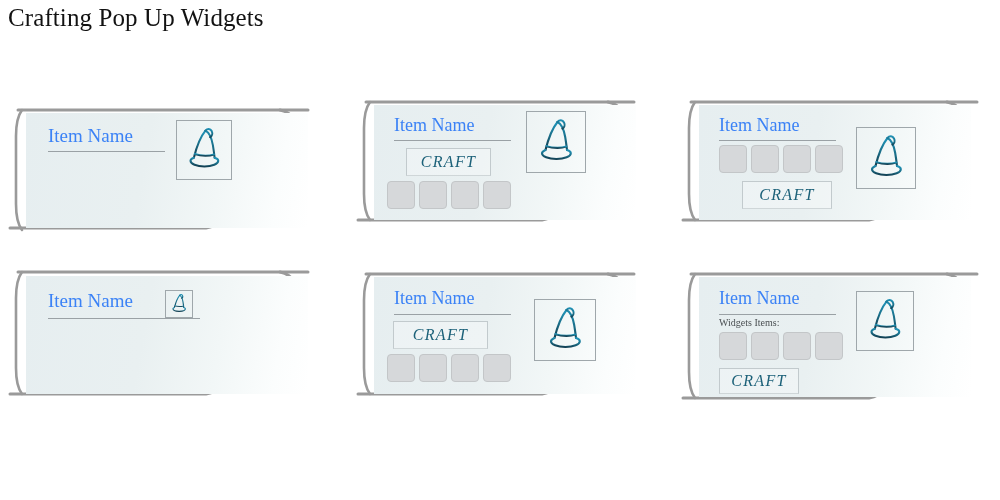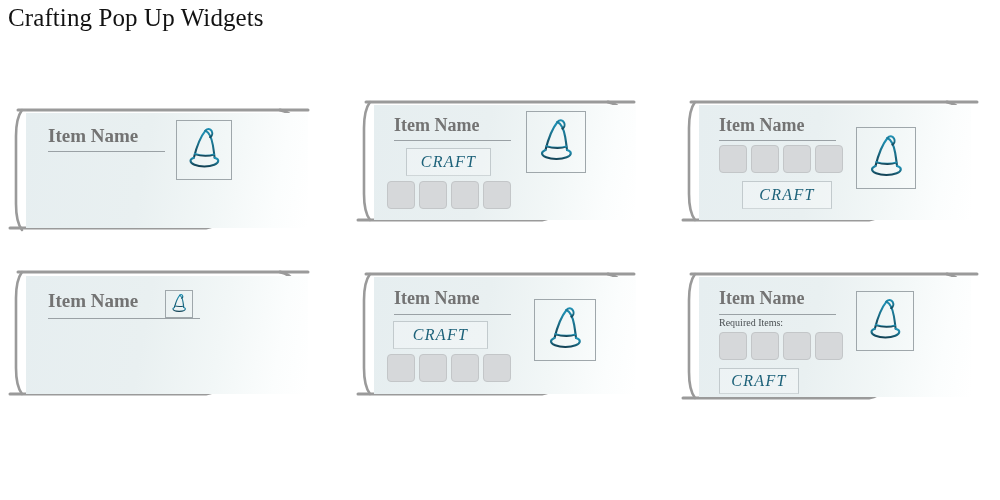--- a/index.html
+++ b/index.html
@@ -22,21 +22,21 @@
   .panel-bg{
     position:absolute;left:0;top:0;right:0;bottom:0;
     background:linear-gradient(100deg,#e6eef0 0%,#e9f0f1 42%,#f2f7f7 68%,#fbfdfd 88%,#ffffff 100%);
   }
 
   .content{position:absolute;left:0;top:0;right:0;bottom:0;}
 
   .item-name{
     position:absolute;
     font-family:"Liberation Serif",serif;
-    color:#737373;white-space:nowrap;font-weight:bold;
+    color:#3b82f6;white-space:nowrap;
   }
   .name-rule{position:absolute;height:1px;background:#9aa1a5;}
 
   .icon-box{
     position:absolute;border:1px solid #9fa7ab;background:transparent;
     box-sizing:border-box;
   }
   .icon-box svg{display:block;width:100%;height:100%;}
 
   .craft-btn{
@@ -299,21 +299,21 @@
     <div class="panel-bg"></div>
     <svg width="272" height="120" viewBox="0 0 272 120" style="position:absolute;left:0;top:0;">
       <path d="M4 4 H268" stroke="url(#tealTop)" stroke-width="2.6" fill="none"></path>
       <path d="M4 4 V110" stroke="url(#tealLeft)" stroke-width="2.6" fill="none"></path>
     </svg>
 
     <div class="content">
       <div class="item-name" style="left:20px;top:11px;font-size:18px;">Item Name</div>
       <div class="name-rule" style="left:20px;top:37px;width:117px;"></div>
 
-      <div class="req-label" style="left:20px;top:40px;font-size:10px;">Required Items:</div>
+      <div class="req-label" style="left:20px;top:40px;font-size:10px;">Widgets Items:</div>
 
       <div class="slots" style="left:20px;top:55px;gap:4px;">
         <div class="slot" style="width:28px;height:28px;"></div>
         <div class="slot" style="width:28px;height:28px;"></div>
         <div class="slot" style="width:28px;height:28px;"></div>
         <div class="slot" style="width:28px;height:28px;"></div>
       </div>
 
       <div class="craft-btn" style="left:20px;top:91px;width:80px;height:26px;font-size:16px;">CRAFT</div>
 

